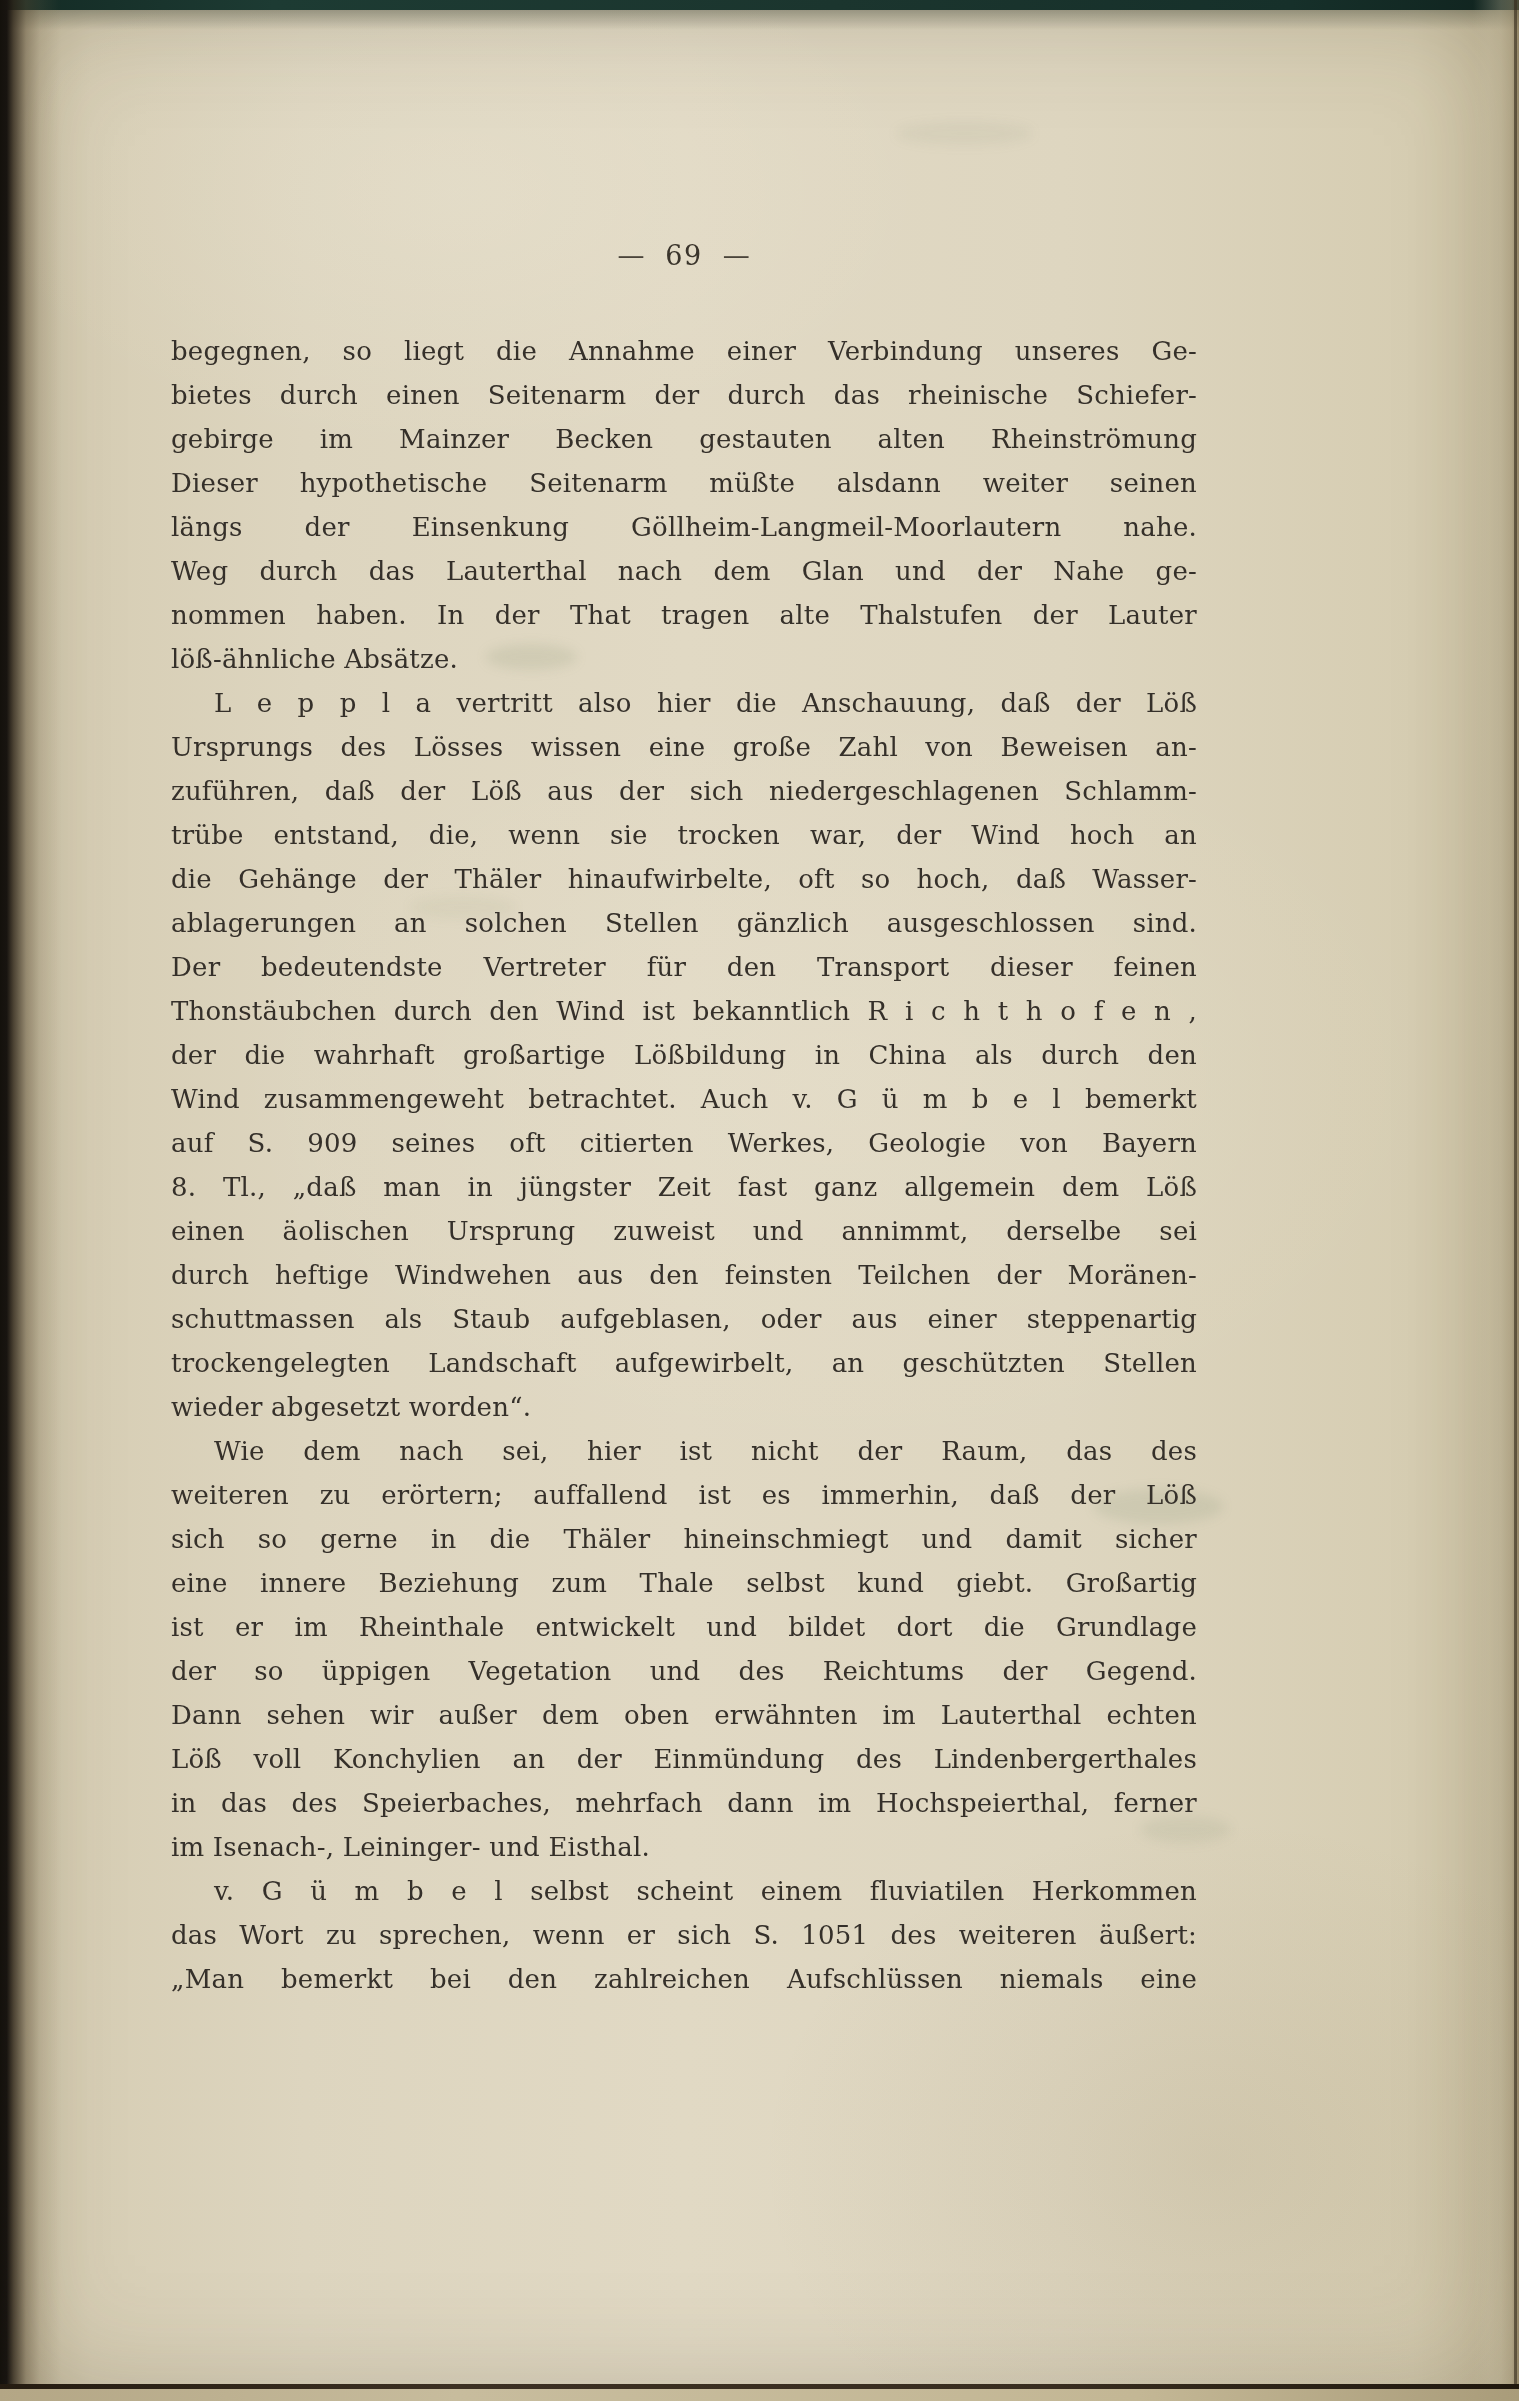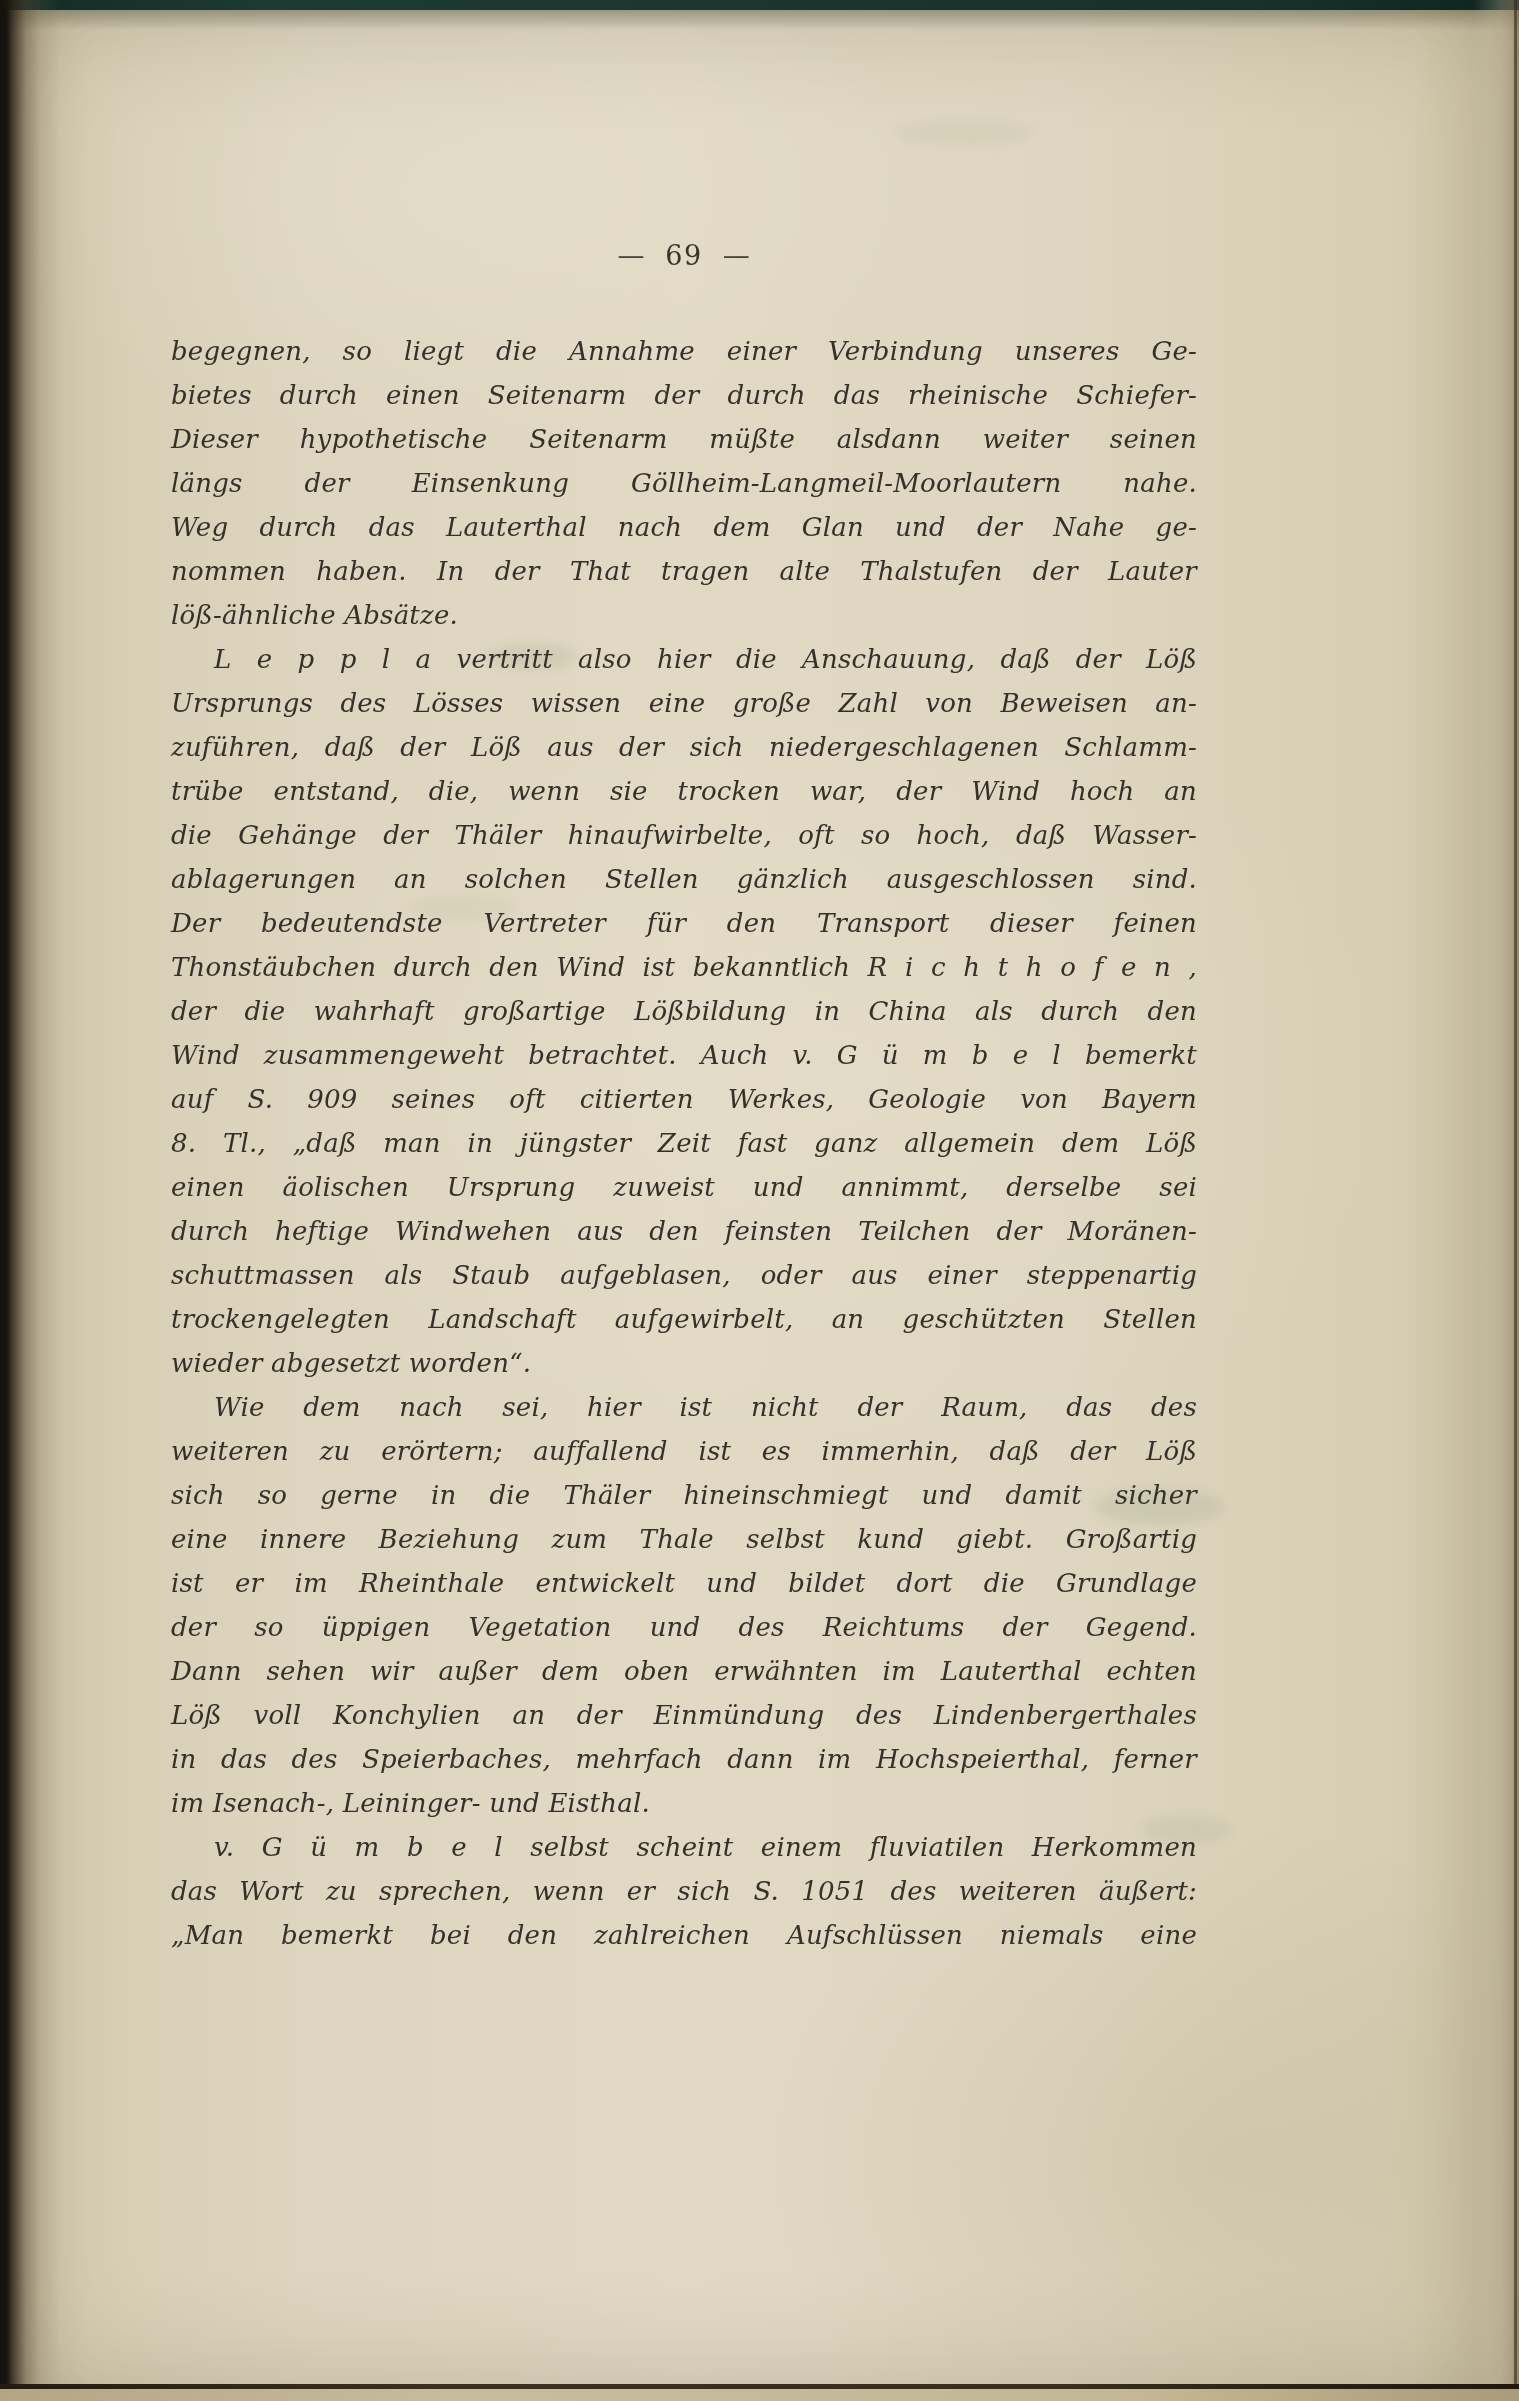--- a/index.html
+++ b/index.html
@@ -79,21 +79,20 @@
   }
   .page-header .dash{margin:0 20px;color:#4a443a;}
   .page-header .num{letter-spacing:1.5px;}
 
   .text-block{
     position:absolute;top:329px;left:171px;width:1026px;
     font-size:26px;
     line-height:44px;
     color:#35302a;
     text-rendering:optimizeLegibility;
-    font-style:italic;
   }
   .para{margin:0;padding:0;}
   .line{
     text-align:justify;
     text-align-last:justify;
     letter-spacing:0.2px;
     white-space:normal;
   }
   .para .line:last-child{text-align-last:left;}
   .para.cont .line:last-child{text-align-last:justify;}
@@ -112,20 +111,21 @@
   <div class="smudge s5"></div>
 
   <div class="page-header">
     <span class="dash">—</span><span class="num">69</span><span class="dash">—</span>
   </div>
 
   <div class="text-block">
     <div class="para">
         <div class="line">begegnen, so liegt die Annahme einer Verbindung unseres Ge-</div>
         <div class="line">bietes durch einen Seitenarm der durch das rheinische Schiefer-</div>
+        <div class="line">gebirge im Mainzer Becken gestauten alten Rheinströmung</div>
         <div class="line">Dieser hypothetische Seitenarm müßte alsdann weiter seinen</div>
         <div class="line">längs der Einsenkung Göllheim-Langmeil-Moorlautern nahe.</div>
         <div class="line">Weg durch das Lauterthal nach dem Glan und der Nahe ge-</div>
         <div class="line">nommen haben. In der That tragen alte Thalstufen der Lauter</div>
         <div class="line">löß-ähnliche Absätze.</div>
       </div>
     <div class="para indent">
         <div class="line">L e p p l a vertritt also hier die Anschauung, daß der Löß</div>
         <div class="line">Ursprungs des Lösses wissen eine große Zahl von Beweisen an-</div>
         <div class="line">zuführen, daß der Löß aus der sich niedergeschlagenen Schlamm-</div>

